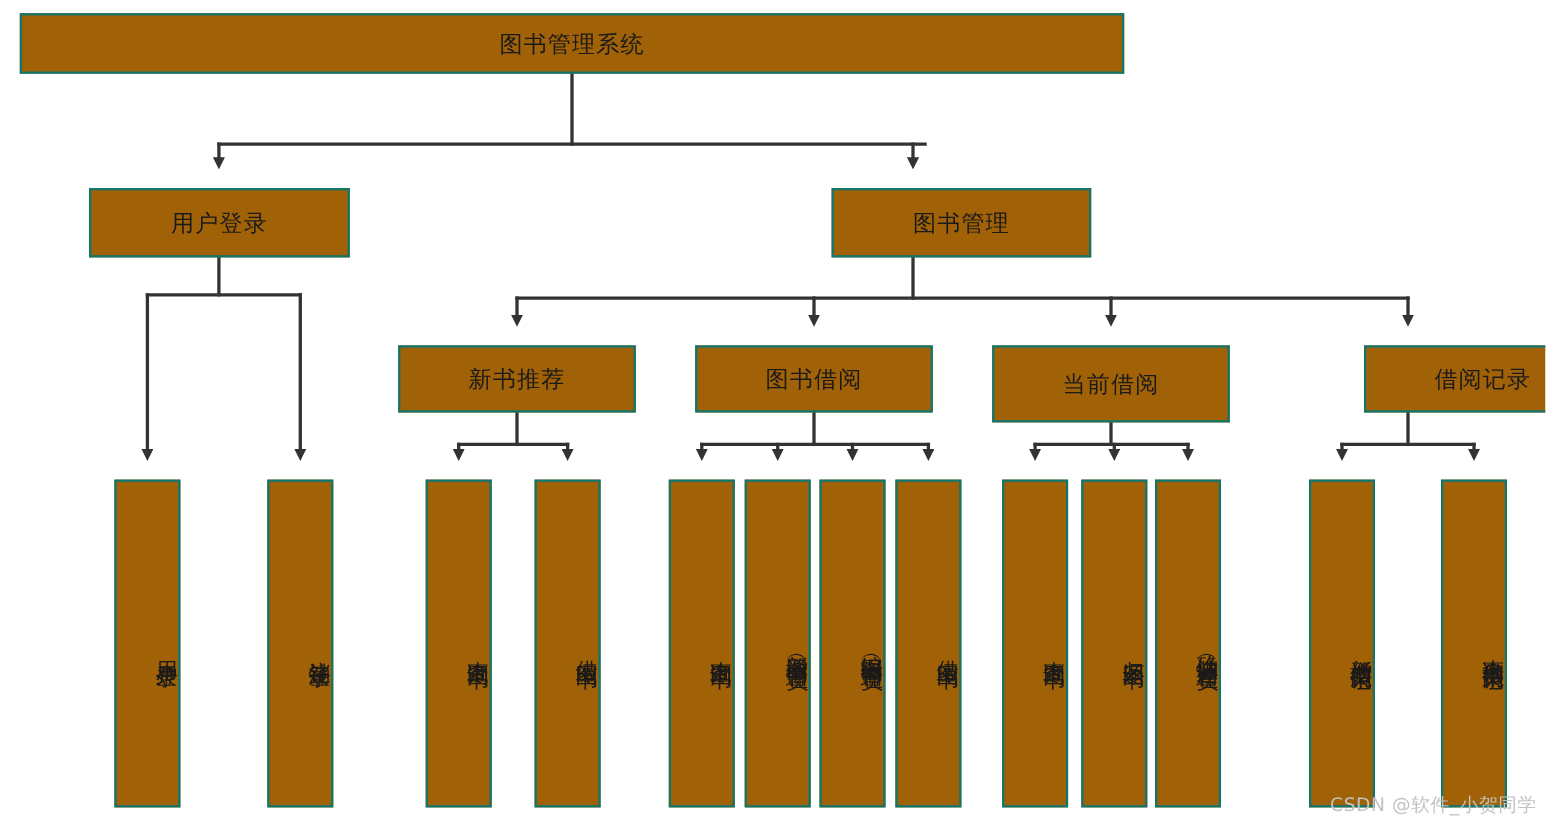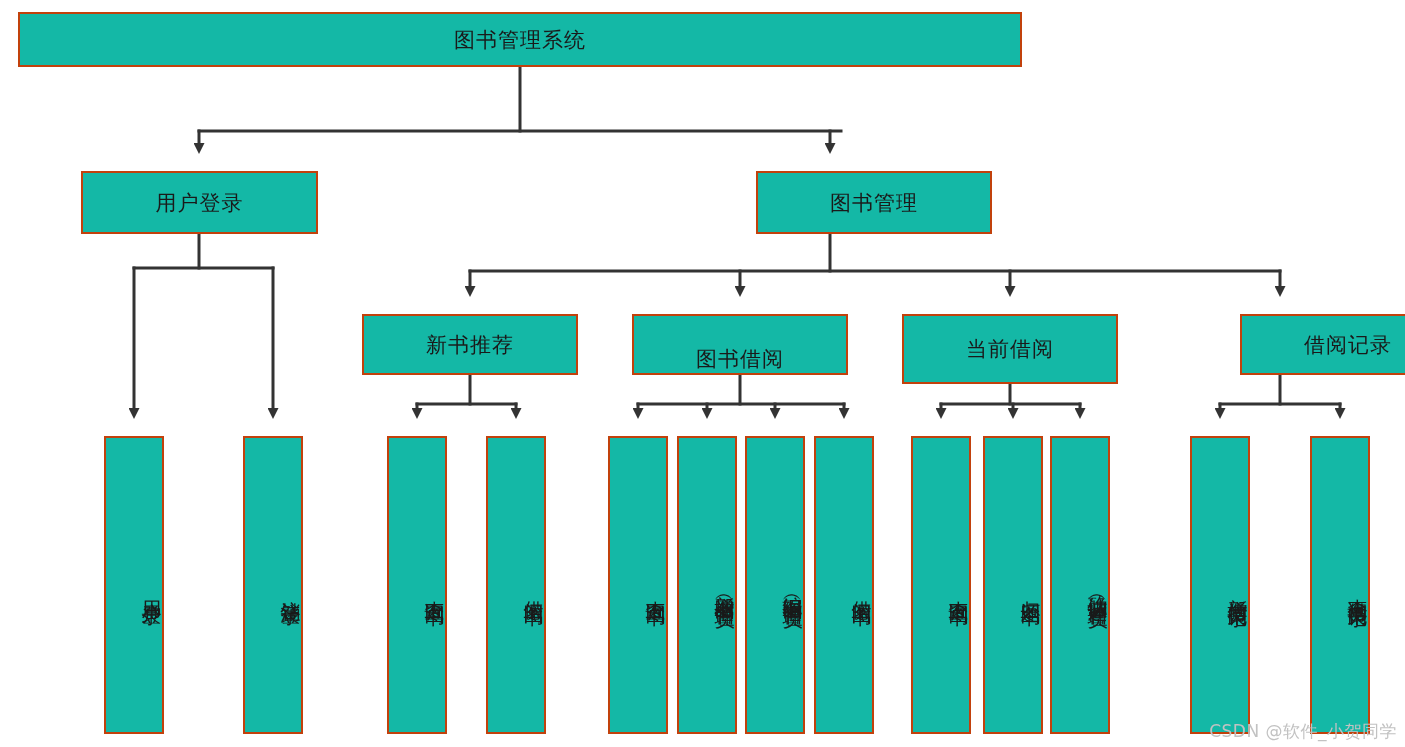--- a/index.html
+++ b/index.html
@@ -21,22 +21,22 @@
     position: absolute;
     left: 0;
     top: 0;
     width: 1405px;
     height: 747px;
     pointer-events: none;
   }
   .node {
     position: absolute;
     box-sizing: border-box;
-    border: 2px solid #c2410c;
-    background: #14b8a6;
+    border: 2px solid #0f766e;
+    background: #a16207;
     display: flex;
     align-items: center;
     justify-content: center;
     color: #1a1a1a;
   }
   .node.horiz {
     font-size: 21px;
     letter-spacing: 1px;
   }
   .node.vert {
@@ -128,21 +128,21 @@
   <div class="node horiz" id="node-l2-0" style="left: 81px; top: 171px; width: 237px; height: 63px;">
     <span>用户登录</span>
   </div>
   <div class="node horiz" id="node-l2-1" style="left: 712px; top: 171px; width: 236px; height: 63px; margin-left: 44px;">
     <span>图书管理</span>
   </div>
 
   <div class="node horiz" id="node-l3-0" style="left: 362px; top: 314px; width: 216px; height: 61px;">
     <span>新书推荐</span>
   </div>
-  <div class="node horiz" id="node-l3-1" style="left: 632px; top: 314px; width: 216px; height: 61px; align-items: flex-end;">
+  <div class="node horiz" id="node-l3-1" style="left: 632px; top: 314px; width: 216px; height: 61px;">
     <span>图书借阅</span>
   </div>
   <div class="node horiz" id="node-l3-2" style="left: 902px; top: 314px; width: 216px; height: 70px;">
     <span>当前借阅</span>
   </div>
   <div class="node horiz" id="node-l3-3" style="left: 1240px; top: 314px; width: 216px; height: 61px; font-family: Liberation Serif, serif;">
     <span>借阅记录</span>
   </div>
 
   <div class="node vert" id="node-leaf-0" style="left: 104px; top: 436px; width: 60px; height: 298px;">

